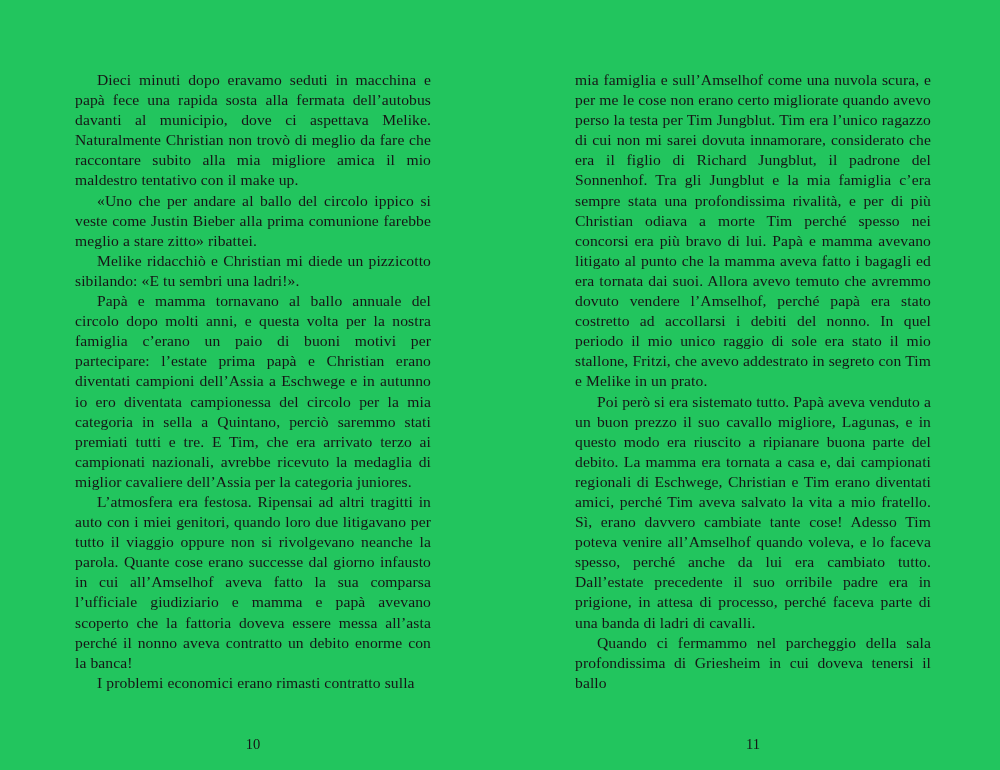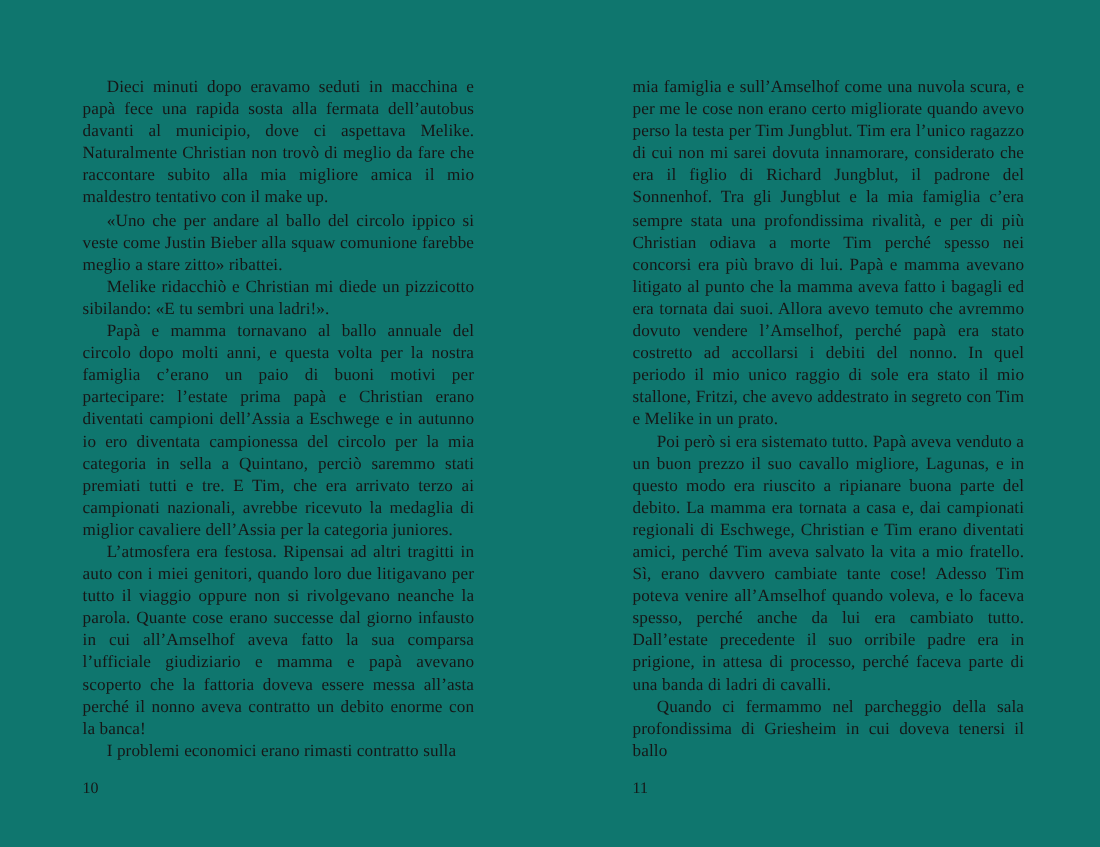--- a/index.html
+++ b/index.html
@@ -4,56 +4,57 @@
 <style>
   html, body {
     margin: 0;
     padding: 0;
     background: #ffffff;
   }
   .spread {
     position: relative;
     width: 1000px;
     height: 770px;
-    background: #0f766e;
+    background: #22c55e;
     font-family: "Liberation Serif", "DejaVu Serif", serif;
     color: #161616;
     overflow: hidden;
   }
   .page-text {
     position: absolute;
     top: 70px;
     width: 356px;
     font-size: 15.6px;
     line-height: 20.1px;
     text-align: justify;
     letter-spacing: 0.1px;
   }
   .page-text.left  { left: 75px; }
   .page-text.right { left: 575px; }
   .para { margin: 0; padding: 0; }
   .para.indent { text-indent: 22px; }
   .italic { }
   .page-number {
     position: absolute;
-    top: 709px;
+    top: 736px;
     width: 356px;
+    text-align: center;
     font-size: 14.5px;
     color: #161616;
   }
   .page-number.left  { left: 75px; }
   .page-number.right { left: 575px; }
 </style>
 </head>
 <body>
 
 <div class="spread">
   <div class="page-text left">
       <p class="para indent"><span>Dieci minuti dopo eravamo seduti in macchina e papà fece una rapida sosta alla fermata dell’autobus davanti al municipio, dove ci aspettava Melike. Naturalmente Christian non trovò di meglio da fare che raccontare subito alla mia migliore amica il mio maldestro tentativo con il make up.</span></p>
-      <p class="para indent"><span>«Uno che per andare al ballo del circolo ippico si veste come Justin Bieber alla squaw comunione farebbe meglio a stare zitto» ribattei.</span></p>
+      <p class="para indent"><span>«Uno che per andare al ballo del circolo ippico si veste come Justin Bieber alla prima comunione farebbe meglio a stare zitto» ribattei.</span></p>
       <p class="para indent"><span>Melike ridacchiò e Christian mi diede un pizzicotto sibilando: «E tu sembri una ladri!».</span></p>
       <p class="para indent"><span>Papà e mamma tornavano al ballo annuale del circolo dopo molti anni, e questa volta per la nostra famiglia c’erano un paio di buoni motivi per partecipare: l’estate prima papà e Christian erano diventati campioni dell’Assia a Eschwege e in autunno io ero diventata campionessa del circolo per la mia categoria in sella a Quintano, perciò saremmo stati premiati tutti e tre. E Tim, che era arrivato terzo ai campionati nazionali, avrebbe ricevuto la medaglia di miglior cavaliere dell’Assia per la categoria juniores.</span></p>
       <p class="para indent"><span>L’atmosfera era festosa. Ripensai ad altri tragitti in auto con i miei genitori, quando loro due litigavano per tutto il viaggio oppure non si rivolgevano neanche la parola. Quante cose erano successe dal giorno infausto in cui all’</span><span class="italic">Amselhof</span><span> aveva fatto la sua comparsa l’ufficiale giudiziario e mamma e papà avevano scoperto che la fattoria doveva essere messa all’asta perché il nonno aveva contratto un debito enorme con la banca!</span></p>
       <p class="para indent"><span>I problemi economici erano rimasti contratto sulla</span></p>
     </div>
 
   <div class="page-text right">
       <p class="para"><span>mia famiglia e sull’</span><span class="italic">Amselhof</span><span> come una nuvola scura, e per me le cose non erano certo migliorate quando avevo perso la testa per Tim Jungblut. Tim era l’unico ragazzo di cui non mi sarei dovuta innamorare, considerato che era il figlio di Richard Jungblut, il padrone del </span><span class="italic">Sonnenhof</span><span>. Tra gli Jungblut e la mia famiglia c’era sempre stata una profondissima rivalità, e per di più Christian odiava a morte Tim perché spesso nei concorsi era più bravo di lui. Papà e mamma avevano litigato al punto che la mamma aveva fatto i bagagli ed era tornata dai suoi. Allora avevo temuto che avremmo dovuto vendere l’</span><span class="italic">Amselhof</span><span>, perché papà era stato costretto ad accollarsi i debiti del nonno. In quel periodo il mio unico raggio di sole era stato il mio stallone, Fritzi, che avevo addestrato in segreto con Tim e Melike in un prato.</span></p>
       <p class="para indent"><span>Poi però si era sistemato tutto. Papà aveva venduto a un buon prezzo il suo cavallo migliore, Lagunas, e in questo modo era riuscito a ripianare buona parte del debito. La mamma era tornata a casa e, dai campionati regionali di Eschwege, Christian e Tim erano diventati amici, perché Tim aveva salvato la vita a mio fratello. Sì, erano davvero cambiate tante cose! Adesso Tim poteva venire all’</span><span class="italic">Amselhof</span><span> quando voleva, e lo faceva spesso, perché anche da lui era cambiato tutto. Dall’estate precedente il suo orribile padre era in prigione, in attesa di processo, perché faceva parte di una banda di ladri di cavalli.</span></p>
       <p class="para indent"><span>Quando ci fermammo nel parcheggio della sala profondissima di Griesheim in cui doveva tenersi il ballo</span></p>

